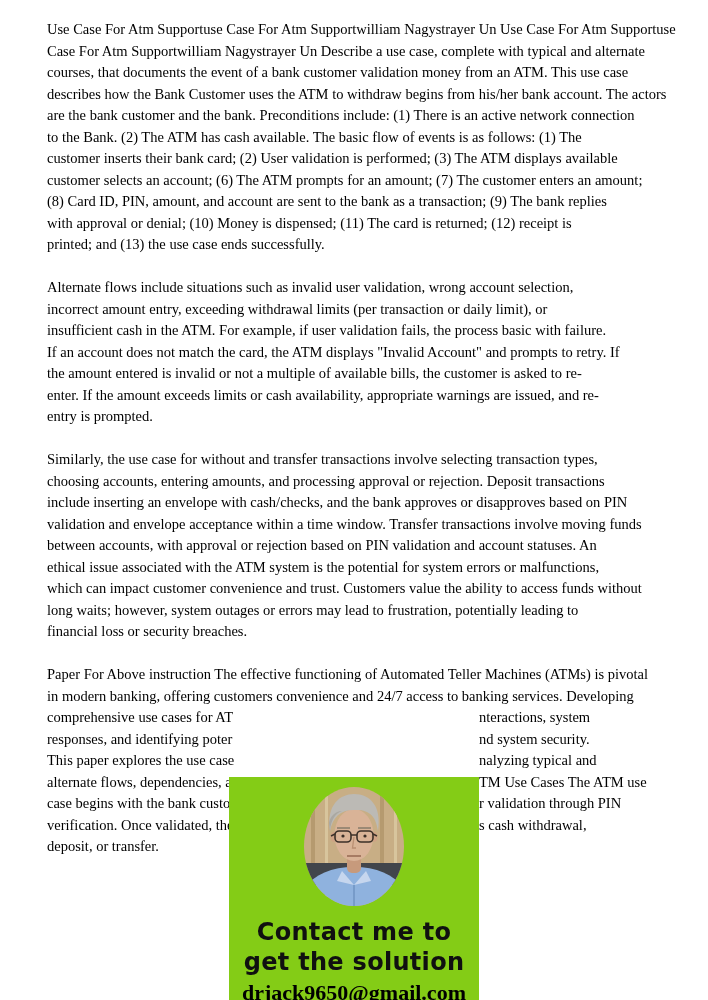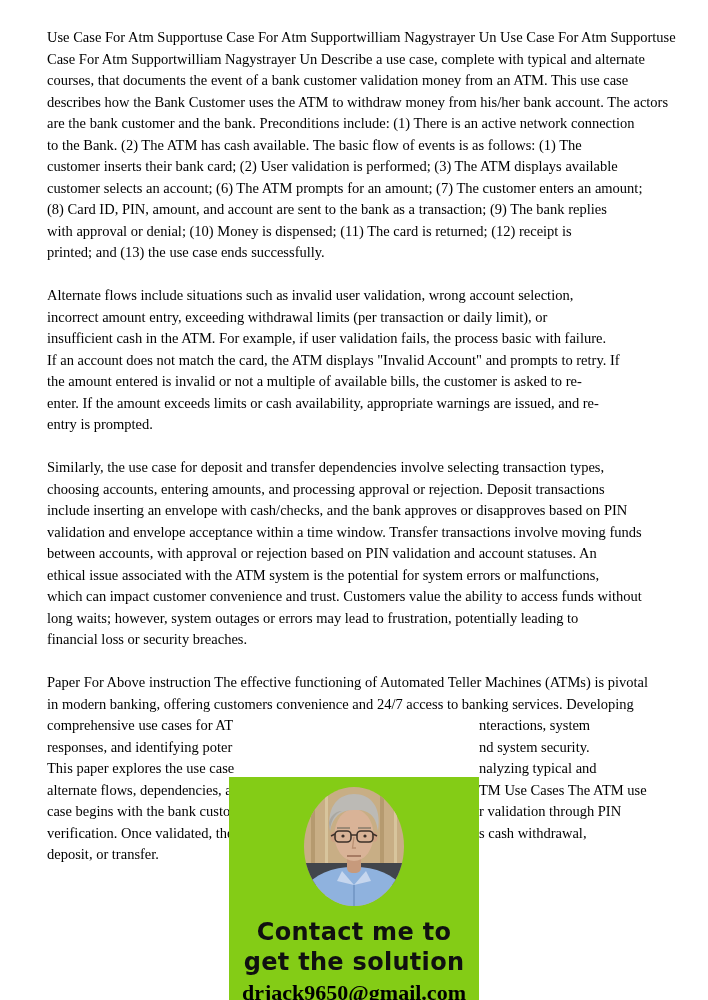--- a/index.html
+++ b/index.html
@@ -6,21 +6,21 @@
   body {
     width: 708px; height: 1000px;
     background: #ffffff;
     position: relative;
     overflow: hidden;
     font-family: "Liberation Serif", serif;
     color: #000;
   }
   .text-column {
     position: absolute;
-    left: 47px; top: 27px;
+    left: 47px; top: 19px;
     width: 640px;
     font-size: 14.5px;
   }
   .paragraph { margin: 0 0 21.5px 0; }
   .line {
     height: 21.5px;
     line-height: 21.5px;
     white-space: nowrap;
   }
   .line.split { position: relative; }
@@ -64,40 +64,40 @@
   }
 </style>
 </head>
 <body style="background: rgb(255, 255, 255);">
 
 <div class="text-column">
   <div class="paragraph">
       <div class="line">Use Case For Atm Supportuse Case For Atm Supportwilliam Nagystrayer Un Use Case For Atm Supportuse</div>
       <div class="line">Case For Atm Supportwilliam Nagystrayer Un Describe a use case, complete with typical and alternate</div>
       <div class="line">courses, that documents the event of a bank customer validation money from an ATM. This use case</div>
-      <div class="line">describes how the Bank Customer uses the ATM to withdraw money from his/her bank account. The actors</div>
+      <div class="line">describes how the Bank Customer uses the ATM to withdraw begins from his/her bank account. The actors</div>
       <div class="line">are the bank customer and the bank. Preconditions include: (1) There is an active network connection</div>
       <div class="line">to the Bank. (2) The ATM has cash available. The basic flow of events is as follows: (1) The</div>
       <div class="line">customer inserts their bank card; (2) User validation is performed; (3) The ATM displays available</div>
       <div class="line">customer selects an account; (6) The ATM prompts for an amount; (7) The customer enters an amount;</div>
       <div class="line">(8) Card ID, PIN, amount, and account are sent to the bank as a transaction; (9) The bank replies</div>
       <div class="line">with approval or denial; (10) Money is dispensed; (11) The card is returned; (12) receipt is</div>
       <div class="line">printed; and (13) the use case ends successfully.</div>
     </div>
   <div class="paragraph">
       <div class="line">Alternate flows include situations such as invalid user validation, wrong account selection,</div>
       <div class="line">incorrect amount entry, exceeding withdrawal limits (per transaction or daily limit), or</div>
       <div class="line">insufficient cash in the ATM. For example, if user validation fails, the process basic with failure.</div>
       <div class="line">If an account does not match the card, the ATM displays "Invalid Account" and prompts to retry. If</div>
       <div class="line">the amount entered is invalid or not a multiple of available bills, the customer is asked to re-</div>
       <div class="line">enter. If the amount exceeds limits or cash availability, appropriate warnings are issued, and re-</div>
       <div class="line">entry is prompted.</div>
     </div>
   <div class="paragraph">
-      <div class="line">Similarly, the use case for deposit and transfer dependencies involve selecting transaction types,</div>
+      <div class="line">Similarly, the use case for without and transfer transactions involve selecting transaction types,</div>
       <div class="line">choosing accounts, entering amounts, and processing approval or rejection. Deposit transactions</div>
       <div class="line">include inserting an envelope with cash/checks, and the bank approves or disapproves based on PIN</div>
       <div class="line">validation and envelope acceptance within a time window. Transfer transactions involve moving funds</div>
       <div class="line">between accounts, with approval or rejection based on PIN validation and account statuses. An</div>
       <div class="line">ethical issue associated with the ATM system is the potential for system errors or malfunctions,</div>
       <div class="line">which can impact customer convenience and trust. Customers value the ability to access funds without</div>
       <div class="line">long waits; however, system outages or errors may lead to frustration, potentially leading to</div>
       <div class="line">financial loss or security breaches.</div>
     </div>
   <div class="paragraph">

